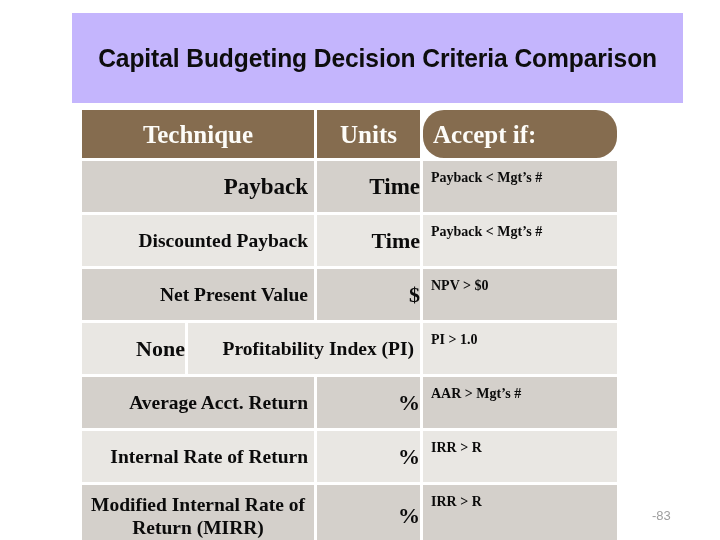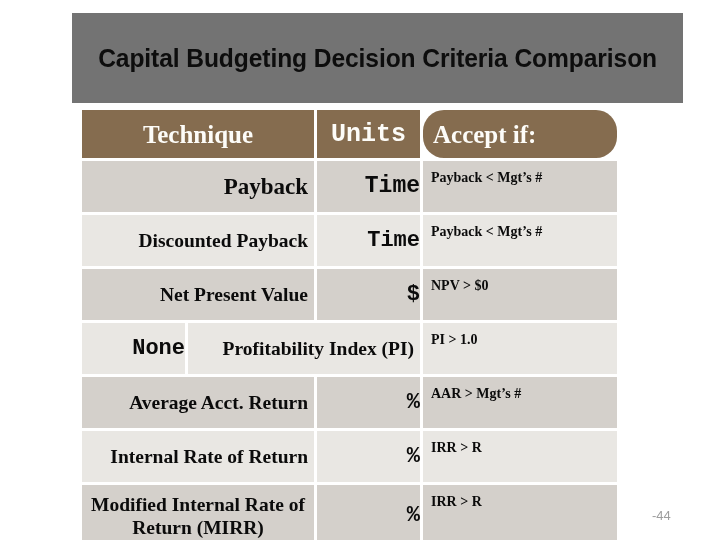--- a/index.html
+++ b/index.html
@@ -23,21 +23,21 @@
     background: #ffffff;
   }
 
   
   #title-band {
     position: absolute;
     left: 72px;
     top: 13px;
     width: 611px;
     height: 90px;
-    background: #737373;
+    background: #c4b5fd;
     display: flex;
     align-items: center;
     justify-content: center;
     box-sizing: border-box;
     padding: 0 6px;
   }
   #title-text {
     font-family: "Liberation Sans Narrow", "Liberation Sans", "DejaVu Sans", sans-serif;
     font-weight: bold;
     font-size: 25.5px;
@@ -64,21 +64,21 @@
     margin-bottom: 3px;
   }
   .row:last-child { margin-bottom: 0; }
 
   .cell {
     box-sizing: border-box;
     overflow: hidden;
   }
 
   .c-tech  { width: 232px; margin-right: 3px; }
-  .c-units { width: 103px; margin-right: 3px; font-family: Liberation Mono, monospace; }
+  .c-units { width: 103px; margin-right: 3px; }
   .c-accept{ width: 194px; }
 
   
   #header-row .cell {
     background: #856c4f;
     height: 48px;
     display: flex;
     align-items: center;
     justify-content: center;
   }
@@ -249,15 +249,15 @@
       <div class="cell c-units">
         <span class="t-units">%</span>
       </div>
       <div class="cell c-accept">
         <span class="t-accept">IRR &gt; R</span>
       </div>
     </div>
 
   </div>
 
-  <div id="slide-number">-44</div>
+  <div id="slide-number">-83</div>
 
 </div>
 
 </body></html>

